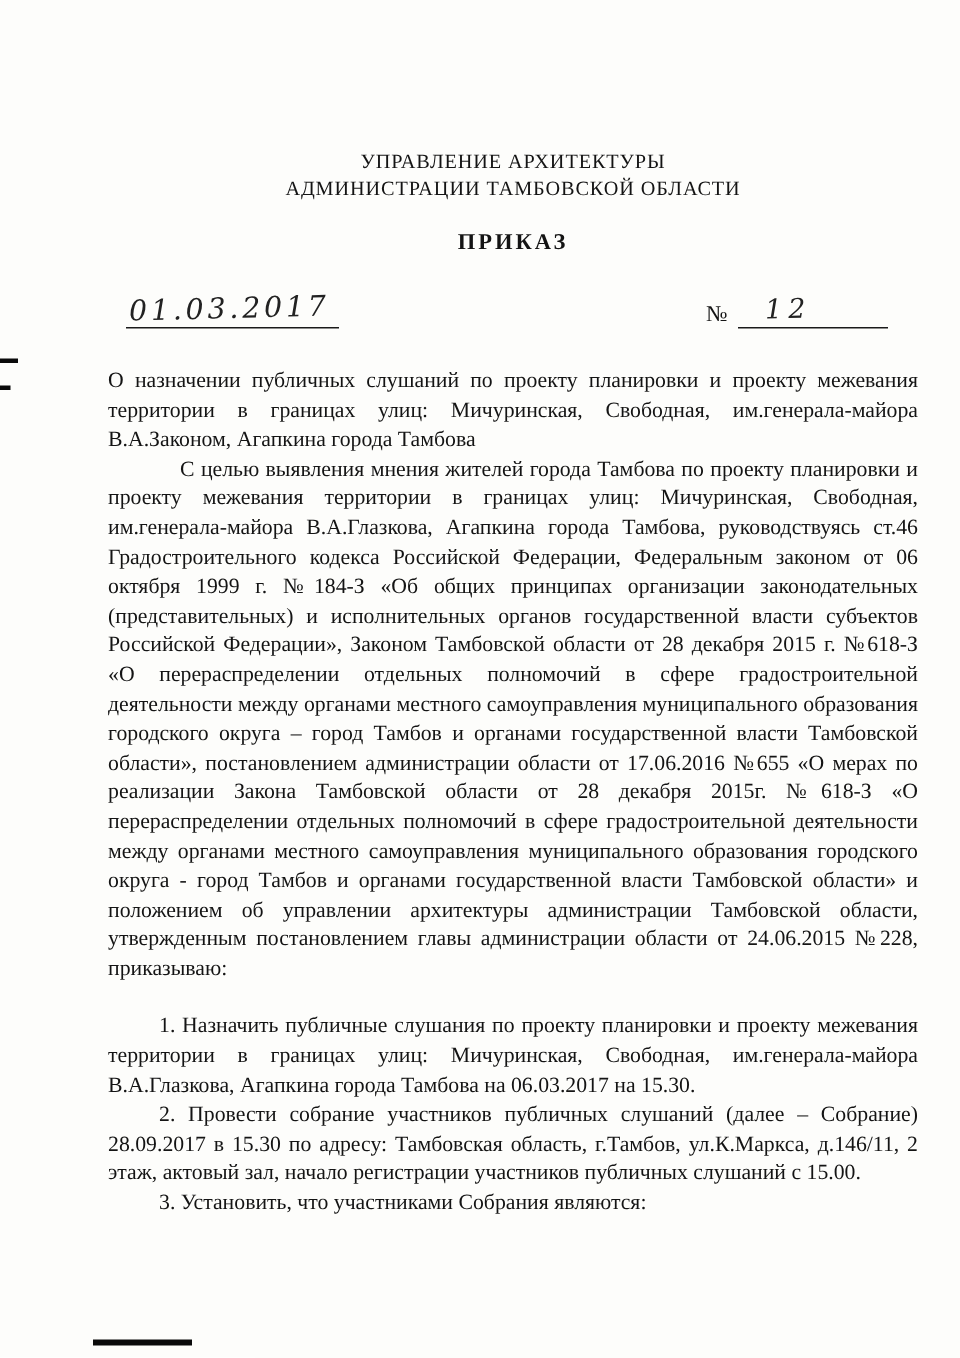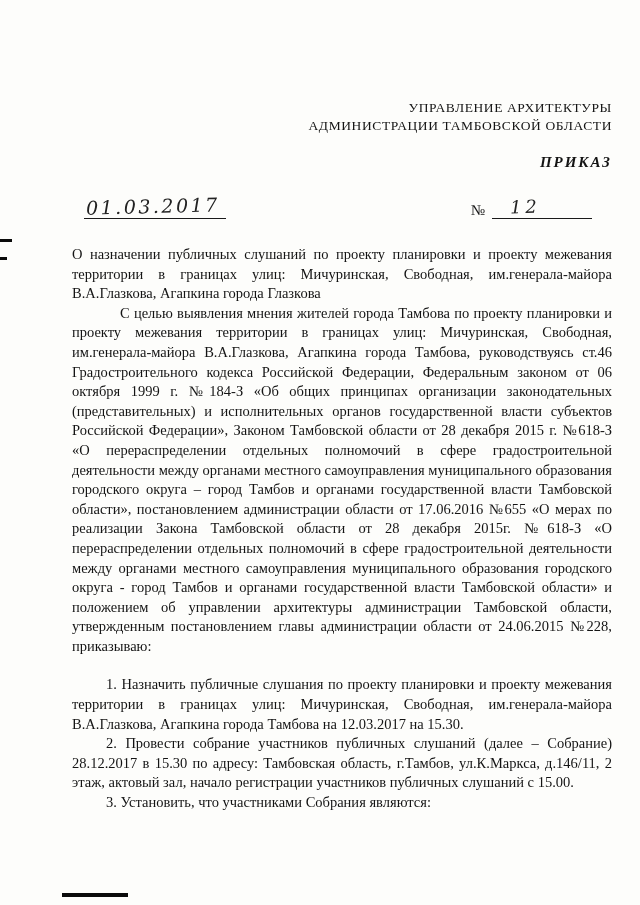--- a/index.html
+++ b/index.html
@@ -12,32 +12,31 @@
     color: #141414;
     position: relative;
     overflow: hidden;
   }
   .page {
     position: absolute;
     inset: 0;
     background: #fdfdfb;
     padding: 100px 28px 0 72px;
   }
-  .header { text-align: right; }
+  .header { text-align: center; }
   .org-line {
     font-size: 13.5px;
     letter-spacing: 0.6px;
   }
   .org-line + .org-line { margin-top: 2px; }
   .doc-type {
     margin-top: 20px;
     font-weight: bold;
     font-size: 15px;
     letter-spacing: 2px;
-    font-style: italic;
   }
   .date-row {
     margin-top: 24px;
     display: flex;
     justify-content: space-between;
     align-items: flex-end;
   }
   .date-line {
     margin-left: 12px;
     border-bottom: 1.5px solid #1a1a1a;
@@ -97,24 +96,24 @@
     <div class="date-line">
       <span class="handwriting">01.03.2017</span>
     </div>
     <div class="num-block">
       <span>№</span>
       <span class="num-line"><span class="handwriting">12</span></span>
     </div>
   </div>
 
   <div class="body-text">
-    <p class="subject">О назначении публичных слушаний по проекту планировки и проекту межевания территории в границах улиц: Мичуринская, Свободная, им.генерала-майора В.А.Глазкова, Агапкина города Глазкова</p>
+    <p class="subject">О назначении публичных слушаний по проекту планировки и проекту межевания территории в границах улиц: Мичуринская, Свободная, им.генерала-майора В.А.Законом, Агапкина города Тамбова</p>
     <p class="para">С целью выявления мнения жителей города Тамбова по проекту планировки и проекту межевания территории в границах улиц: Мичуринская, Свободная, им.генерала-майора В.А.Глазкова, Агапкина города Тамбова, руководствуясь ст.46 Градостроительного кодекса Российской Федерации, Федеральным законом от 06 октября 1999 г. №184-З «Об общих принципах организации законодательных (представительных) и исполнительных органов государственной власти субъектов Российской Федерации», Законом Тамбовской области от 28 декабря 2015 г. №618-З «О перераспределении отдельных полномочий в сфере градостроительной деятельности между органами местного самоуправления муниципального образования городского округа – город Тамбов и органами государственной власти Тамбовской области», постановлением администрации области от 17.06.2016 №655 «О мерах по реализации Закона Тамбовской области от 28 декабря 2015г. №618-З «О перераспределении отдельных полномочий в сфере градостроительной деятельности между органами местного самоуправления муниципального образования городского округа - город Тамбов и органами государственной власти Тамбовской области» и положением об управлении архитектуры администрации Тамбовской области, утвержденным постановлением главы администрации области от 24.06.2015 №228, приказываю:</p>
-    <p class="item first">1. Назначить публичные слушания по проекту планировки и проекту межевания территории в границах улиц: Мичуринская, Свободная, им.генерала-майора В.А.Глазкова, Агапкина города Тамбова на 12.03.2017 на 15.30.</p>
-    <p class="item">2. Провести собрание участников публичных слушаний (далее – Собрание) 28.12.2017 в 15.30 по адресу: Тамбовская область, г.Тамбов, ул.К.Маркса, д.146/11, 2 этаж, актовый зал, начало регистрации участников публичных слушаний с 15.00.</p>
+    <p class="item first">1. Назначить публичные слушания по проекту планировки и проекту межевания территории в границах улиц: Мичуринская, Свободная, им.генерала-майора В.А.Глазкова, Агапкина города Тамбова на 06.03.2017 на 15.30.</p>
+    <p class="item">2. Провести собрание участников публичных слушаний (далее – Собрание) 28.09.2017 в 15.30 по адресу: Тамбовская область, г.Тамбов, ул.К.Маркса, д.146/11, 2 этаж, актовый зал, начало регистрации участников публичных слушаний с 15.00.</p>
     <p class="item">3. Установить, что участниками Собрания являются:</p>
   </div>
 
 </div>
 
 <div class="artifact a1"></div>
 <div class="artifact a2"></div>
 <div class="artifact a3"></div>
 
 </body></html>

